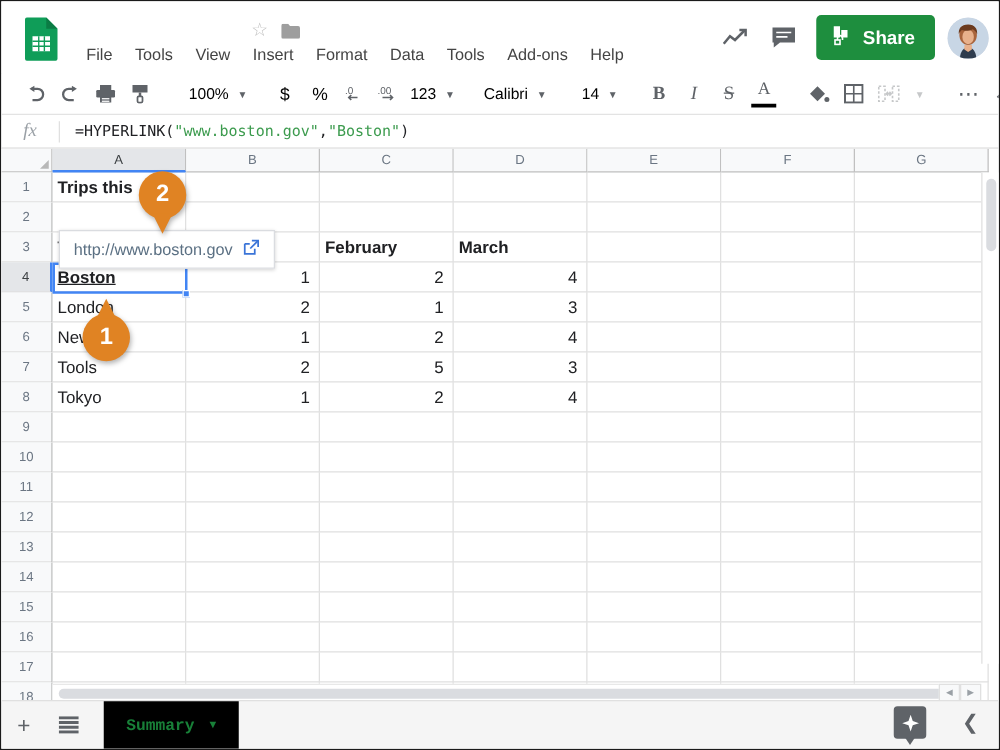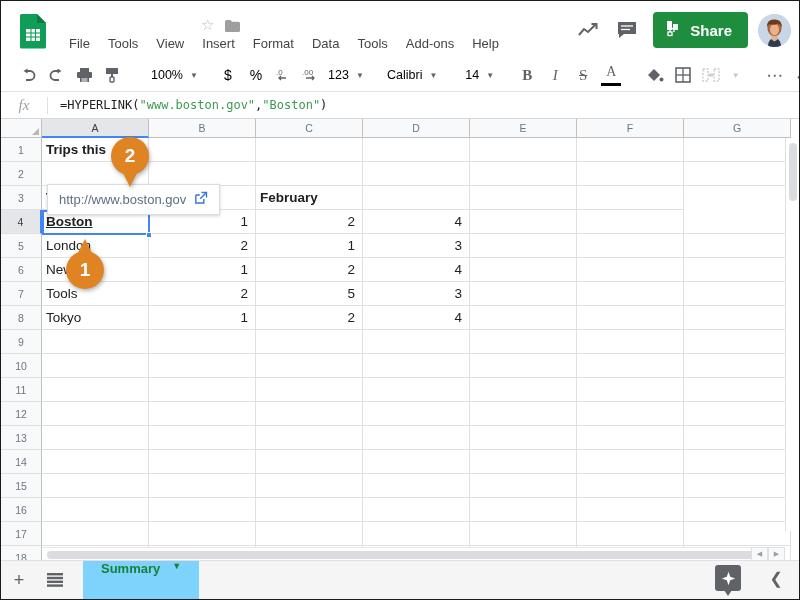--- a/index.html
+++ b/index.html
@@ -195,24 +195,24 @@
   .bottombar {
     position: absolute; left: 0; bottom: 0; width: 798px; height: 39px;
     background: #f5f5f5; border-top: 1px solid #e0e0e0;
     display: flex; align-items: center;
   }
   .bb-icon {
     width: 36px; height: 38px; display: flex; align-items: center; justify-content: center;
     color: #5f6368; font-size: 18px; cursor: pointer;
   }
   .sheet-tab {
-    height: 38px; background: #7dd3fc; margin-left: 10px;
-    display: flex; gap: 9px;
+    height: 38px; background: #000000; margin-left: 10px;
+    display: flex; align-items: center; gap: 9px;
     padding: 0 18px; cursor: pointer;
-    font-size: 13px; color: #188038; font-weight: bold;
+    font-size: 13px; color: #188038; font-weight: bold; font-family: Liberation Mono, monospace;
   }
   .explore-btn {
     position: absolute; right: 58px; bottom: 8px;
     width: 26px; height: 26px; background: #5f6368;
     border-radius: 3px;
     display: flex; align-items: center; justify-content: center;
     color: #fff; cursor: pointer;
   }
   .explore-btn::after {
     content: ""; position: absolute; bottom: -5px; left: 9px;
@@ -513,20 +513,21 @@
           <div class="cell" style="width: 107px; height: 24px;"></div>
           <div class="cell" style="width: 107px; height: 24px;"></div>
           <div class="cell" style="width: 107px; height: 24px;"></div>
           <div class="cell" style="width: 107px; height: 24px;"></div>
           <div class="cell" style="width: 107px; height: 24px;"></div>
         </div>
         <div class="cellrow">
           <div class="cell bold" style="width: 107px; height: 24px;">Trips</div>
           <div class="cell bold" style="width: 107px; height: 24px;">January</div>
           <div class="cell bold" style="width: 107px; height: 24px;">February</div>
+          <div class="cell bold" style="width: 107px; height: 24px;">March</div>
           <div class="cell" style="width: 107px; height: 24px;"></div>
           <div class="cell" style="width: 107px; height: 24px;"></div>
           <div class="cell" style="width: 107px; height: 24px;"></div>
         </div>
         <div class="cellrow">
           <div class="cell link" style="width: 107px; height: 24px;">Boston</div>
           <div class="cell num" style="width: 107px; height: 24px;">1</div>
           <div class="cell num" style="width: 107px; height: 24px;">2</div>
           <div class="cell num" style="width: 107px; height: 24px;">4</div>
           <div class="cell" style="width: 107px; height: 24px;"></div>

